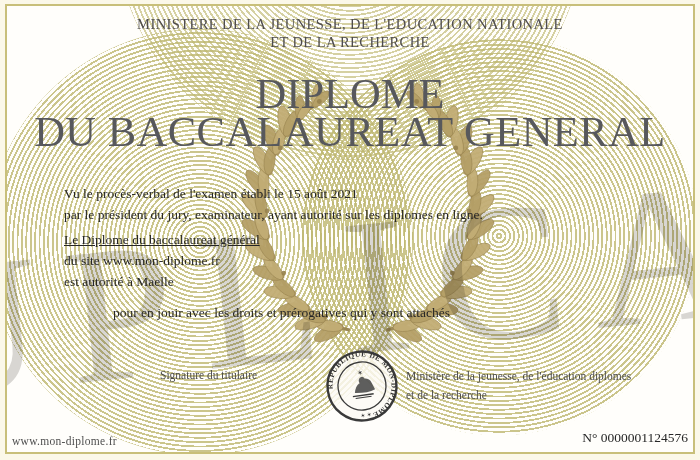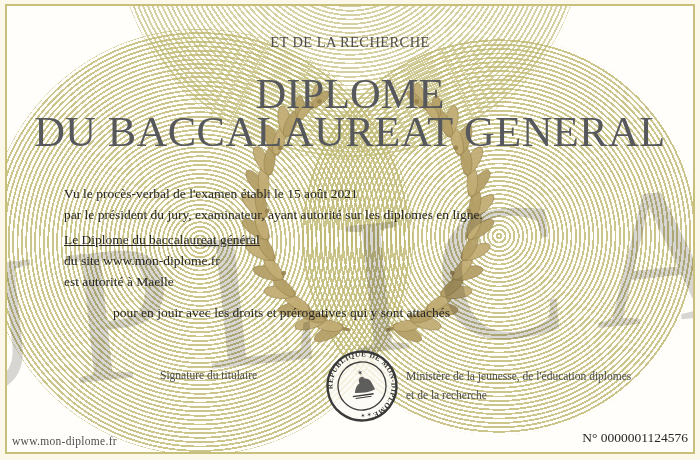--- a/index.html
+++ b/index.html
@@ -126,20 +126,21 @@
           <ellipse cx="59.8" cy="38.1" rx="4.8" ry="12.5" transform="rotate(-0.7 59.8 38.1)" fill="#b5a067" stroke="#97824e" stroke-width="0.6" opacity="0.95"></ellipse>
           <ellipse cx="64.5" cy="40.7" rx="4.2" ry="10.9" transform="rotate(35.3 64.5 40.7)" fill="#c2ad75" stroke="#97824e" stroke-width="0.6" opacity="0.95"></ellipse>
           <ellipse cx="76.9" cy="25.6" rx="4.8" ry="12.5" transform="rotate(10.0 76.9 25.6)" fill="#c2ad75" stroke="#97824e" stroke-width="0.6" opacity="0.95"></ellipse>
           <ellipse cx="81.0" cy="29.0" rx="4.2" ry="10.9" transform="rotate(46.0 81.0 29.0)" fill="#b5a067" stroke="#97824e" stroke-width="0.6" opacity="0.95"></ellipse>
           <circle cx="79.3" cy="31.5" r="2.4" fill="#97824e" opacity="0.9"></circle>
         </g>
     </svg>
 
     <span class="watermark">DUPLICATA</span>
 
+    <div class="txt header-line l1">MINISTERE DE LA JEUNESSE, DE L'EDUCATION NATIONALE</div>
     <div class="txt header-line l2">ET DE LA RECHERCHE</div>
 
     <div class="txt title-line l2">DU BACCALAUREAT GENERAL</div>
     <div class="txt title-line l1">DIPLOME</div>
 
     <div class="txt body-block">
       <span class="line">Vu le procès-verbal de l'examen établi le 15 août 2021</span>
       <span class="line">par le président du jury, examinateur, ayant autorité sur les diplomes en ligne.</span>
       <span class="line gap">Le Diplome du baccalaureat général</span>
       <span class="line">du site www.mon-diplome.fr</span>

